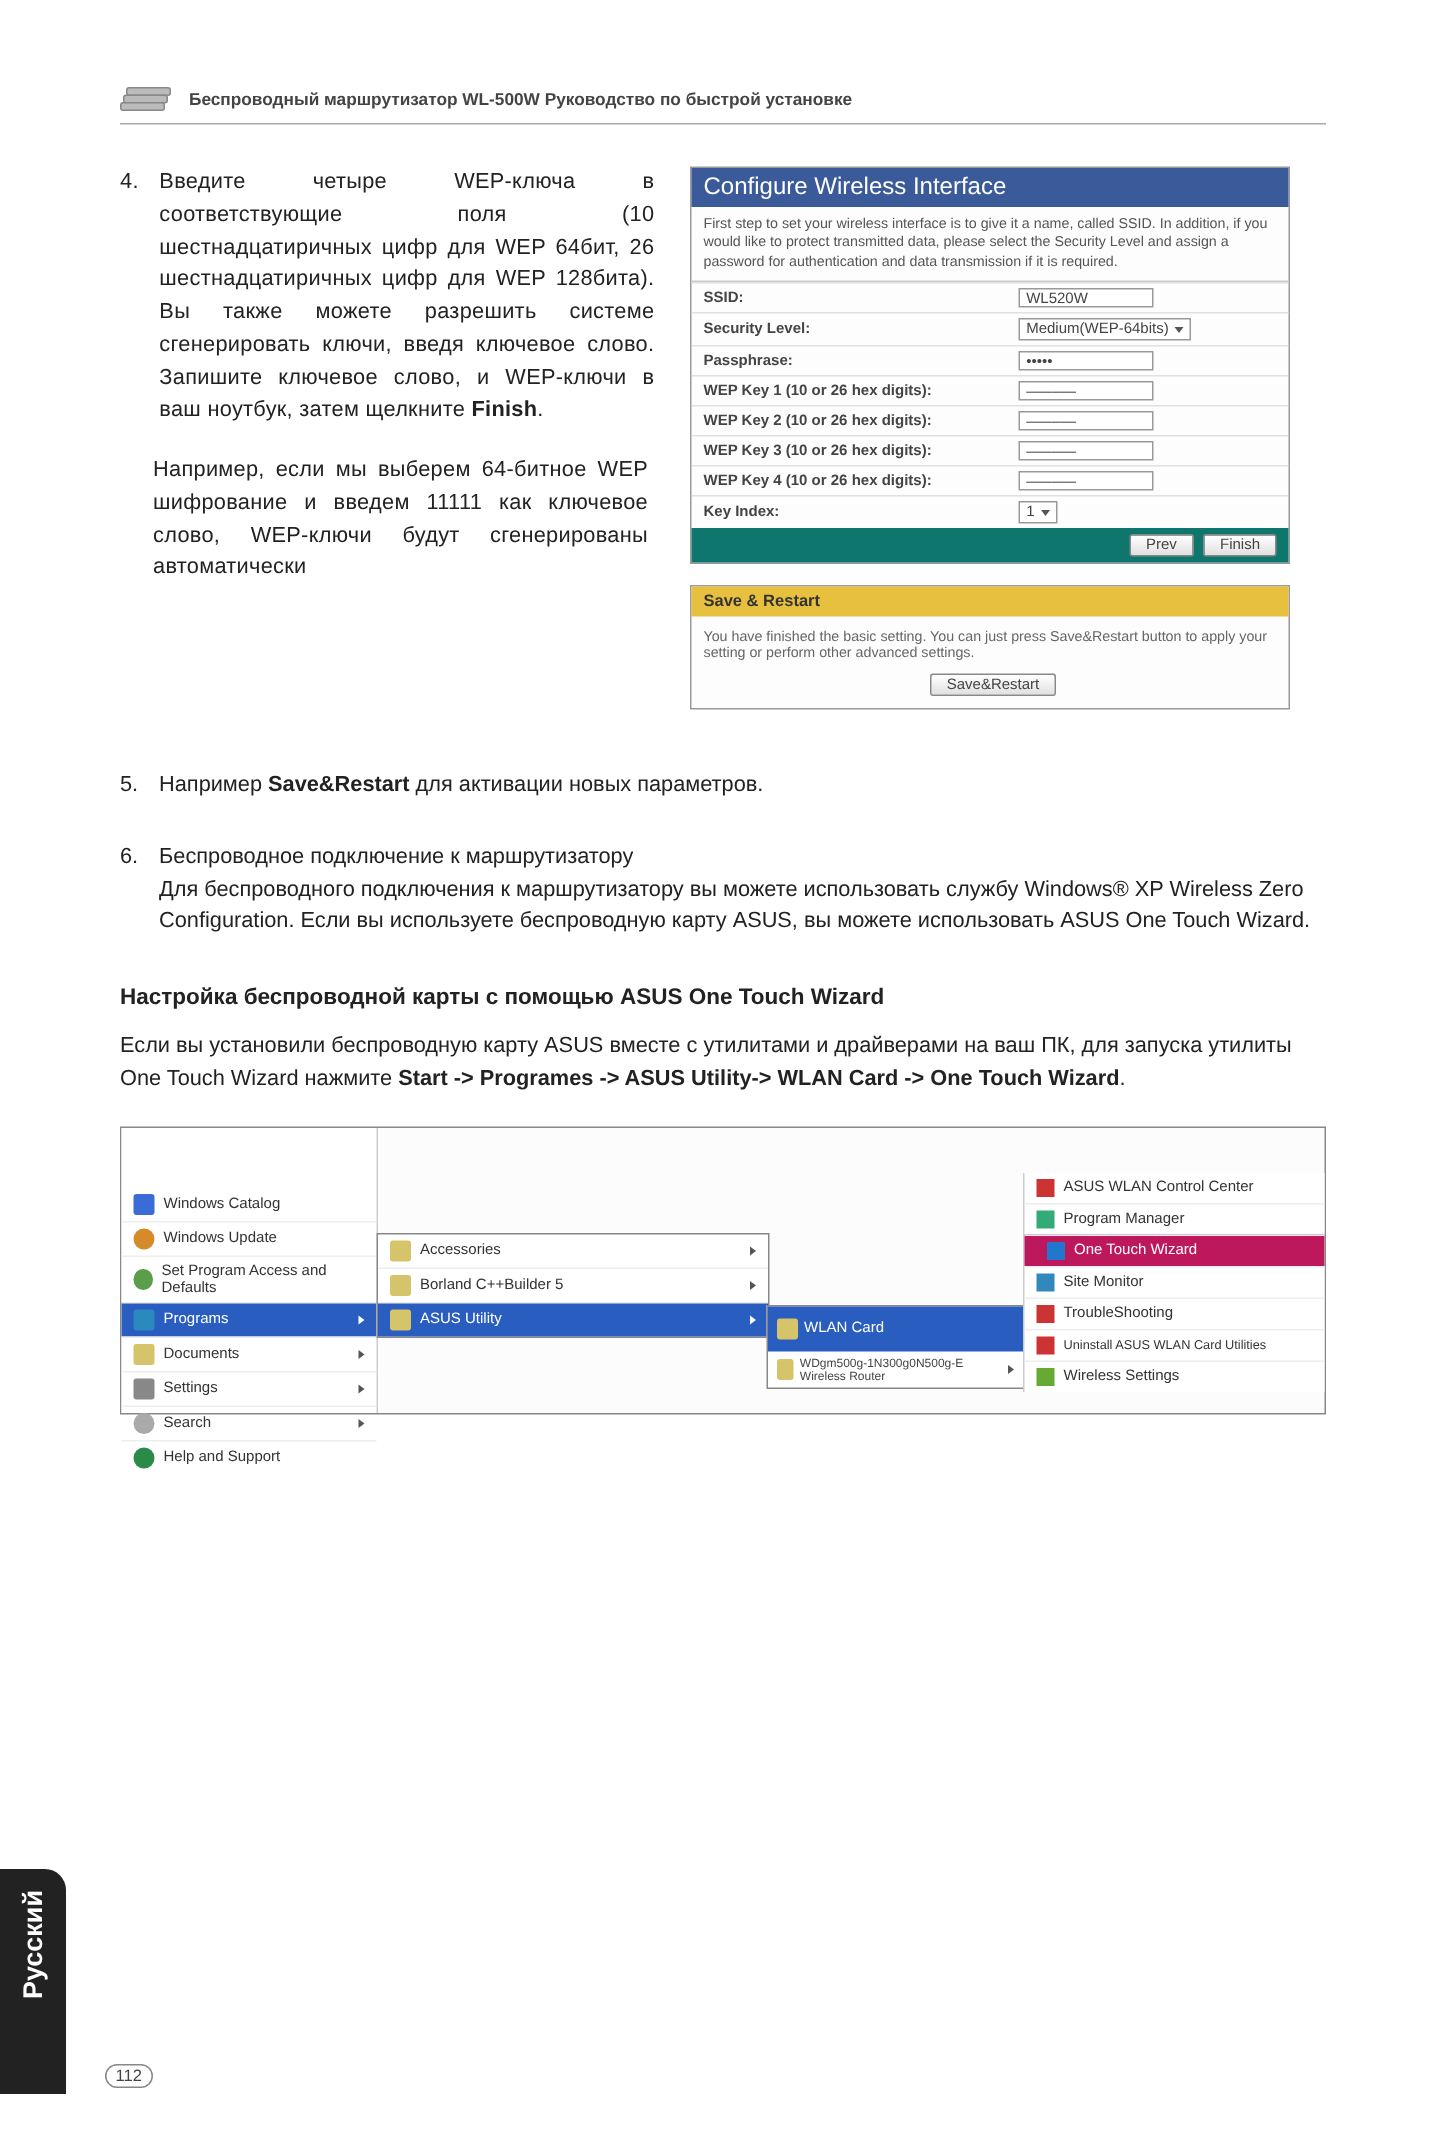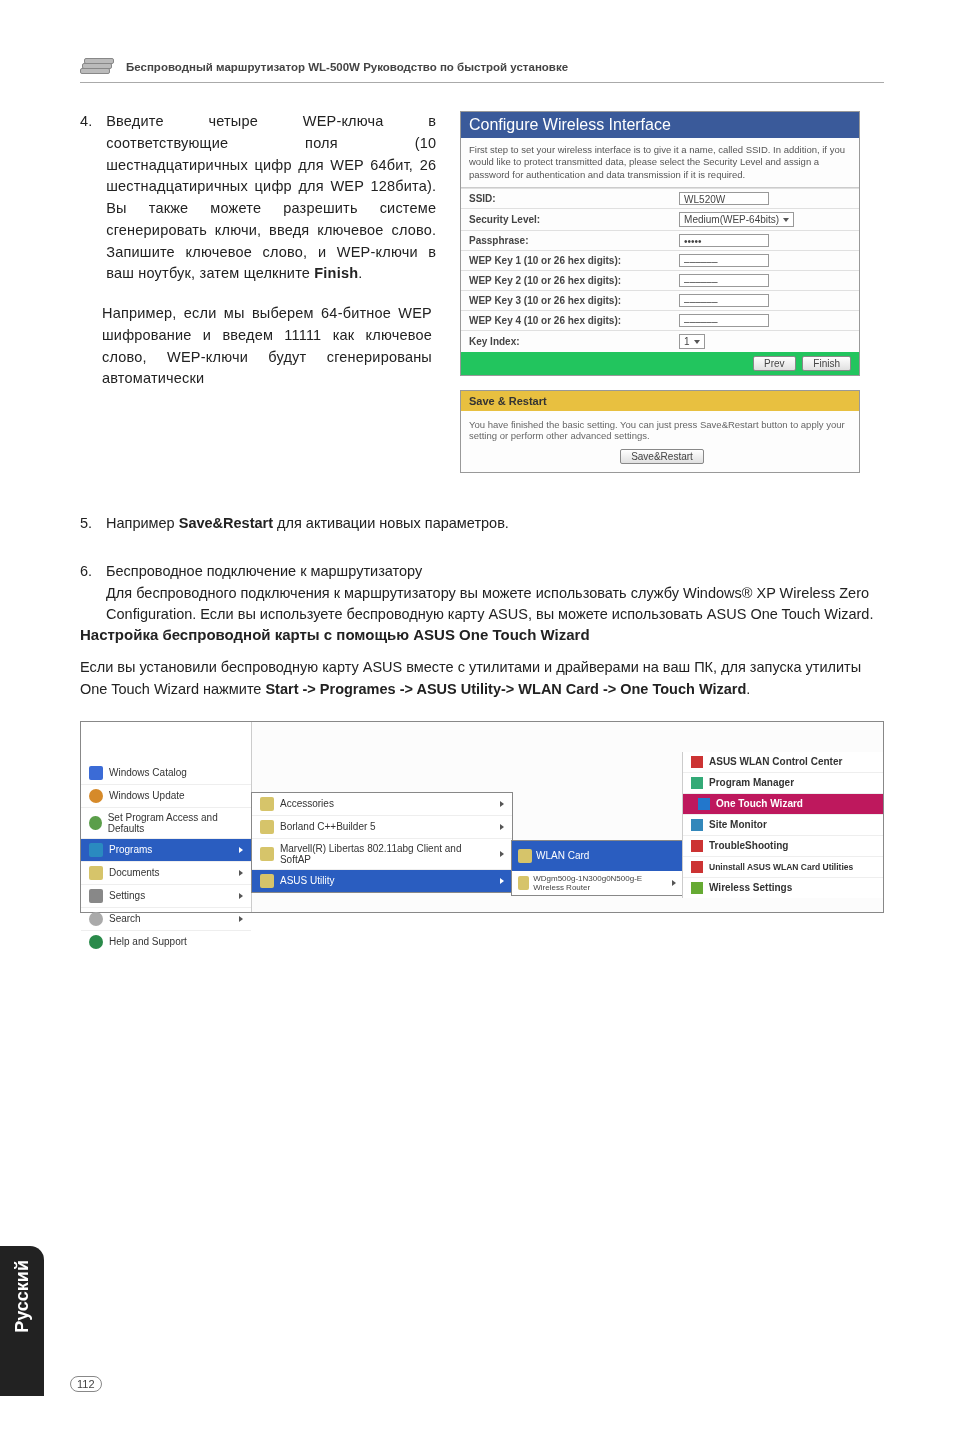--- a/index.html
+++ b/index.html
@@ -135,21 +135,21 @@
     gap: 4px;
     font-size: 10px;
   }
   .sel .caret {
     width: 0; height: 0;
     border-left: 3px solid transparent;
     border-right: 3px solid transparent;
     border-top: 4px solid #555;
   }
   .panel-footer {
-    background: #22c55e;
+    background: #0f766e;
     padding: 4px 8px;
     text-align: right;
   }
   .btn {
     display: inline-block;
     border: 1px solid #888;
     background: linear-gradient(#fff,#e0e0e0);
     padding: 1px 10px;
     font-size: 10px;
     border-radius: 2px;
@@ -178,20 +178,21 @@
     font-size: 14.5px;
     line-height: 1.5;
     margin-top: 26px;
   }
   .section-text .num { display:inline-block; width:22px; vertical-align:top; }
   .section-text .body { display:inline-block; width: 770px; }
 
   .h3 {
     font-weight: bold;
     font-size: 15px;
+    margin-top: 30px;
     margin-bottom: 14px;
   }
   .para {
     font-size: 14.5px;
     line-height: 1.5;
   }
 
   
   .startmenu {
     margin-top: 20px;
@@ -281,23 +282,22 @@
     position: absolute;
     right: 0;
     top: 30px;
     width: 200px;
     border-left: 1px solid #ccc;
     background: #fff;
   }
   .sm-right .r-item {
     padding: 4px 8px;
     color: #333;
-    display:flex; align-items:center; gap:6px;
+    display:flex; gap:6px;
     border-top:1px solid #eee;
-    font-weight:bold;
   }
   .sm-right .r-item:first-child { border-top:none; }
   .sm-right .r-item.hl2 { background:#be185d; color:#fff;padding-left:15px; }
   .r-icon { width:12px; height:12px; display:inline-block; }
   .ri-1 { background:#c33; }
   .ri-2 { background:#3a7; }
   .ri-3 { background:#27c; }
   .ri-4 { background:#38b; }
   .ri-5 { background:#c33; }
   .ri-6 { background:#6a3; }
@@ -479,25 +479,20 @@
       <div class="sm-item">
           <span class="sm-icon" style="background:#d6c46a"></span>
           <span>Accessories</span>
           <span class="arrow"></span>
         </div>
       <div class="sm-item">
           <span class="sm-icon" style="background:#d6c46a"></span>
           <span>Borland C++Builder 5</span>
           <span class="arrow"></span>
         </div>
-      <div class="sm-item">
-          <span class="sm-icon" style="background:#d6c46a"></span>
-          <span>Marvell(R) Libertas 802.11abg Client and SoftAP</span>
-          <span class="arrow"></span>
-        </div>
       <div class="sm-item hl">
           <span class="sm-icon" style="background:#d6c46a"></span>
           <span>ASUS Utility</span>
           <span class="arrow"></span>
         </div>
     </div>
 
     <div class="sm-sub2">
       <div class="title">
           <span class="sm-icon" style="background:#d6c46a"></span>

